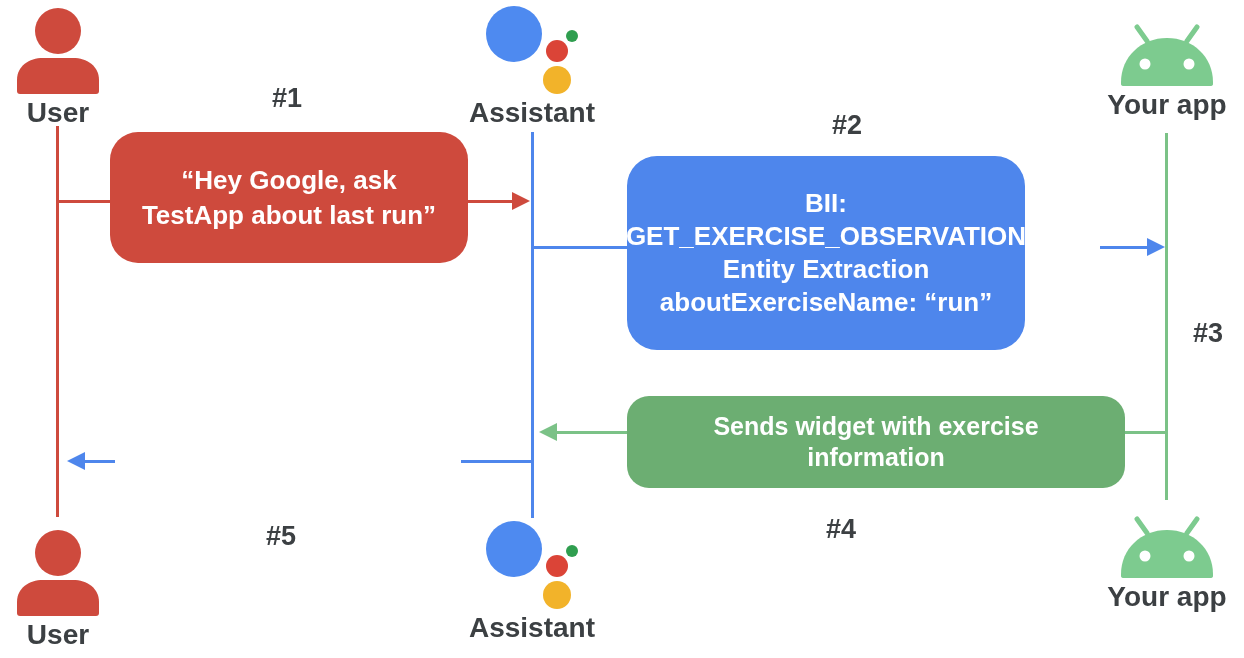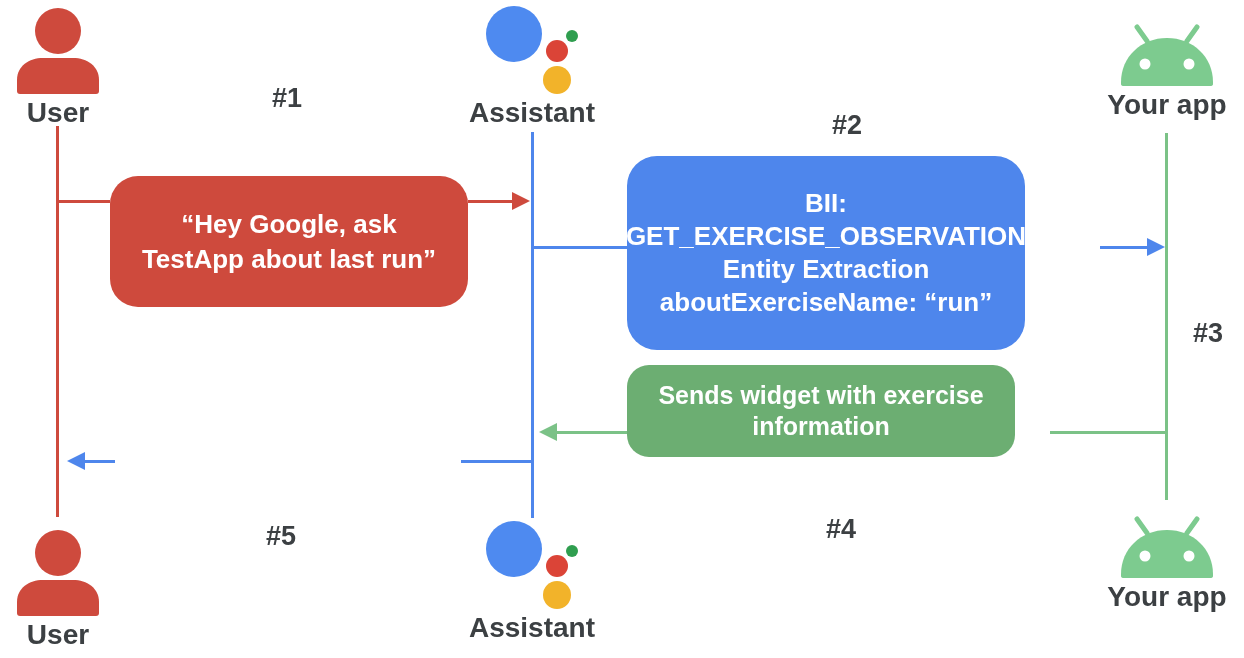--- a/index.html
+++ b/index.html
@@ -29,21 +29,21 @@
     border-right:18px solid #000;}
   .arrow-r.red{border-left-color:var(--red);}
   .arrow-r.blue{border-left-color:var(--blue);}
   .arrow-l.blue{border-right-color:var(--blue);}
   .arrow-l.green{border-right-color:var(--line_green);}
   .msg{
     position:absolute; display:flex; align-items:center; justify-content:center;
     color:var(--text_white); font-weight:700; text-align:center;
     white-space:pre-line; box-sizing:border-box; padding:6px 14px;
   }
-  .msg.red{background:var(--red); border-radius:28px; font-size:26px; line-height:35px;margin-top:44px;}
+  .msg.red{background:var(--red); border-radius:28px; font-size:26px; line-height:35px;}
   .msg.blue{background:var(--blue); border-radius:30px; font-size:26px; line-height:33px;}
   .msg.green{background:var(--green); border-radius:22px; font-size:25px; line-height:31px;}
   .step{
     position:absolute; width:80px; text-align:center;
     color:var(--label_gray); font-weight:700; font-size:27px; line-height:30px;
   }
   .actor{
     position:absolute; display:flex; flex-direction:column; align-items:center;
   }
   .actor-label{
@@ -78,21 +78,21 @@
   <div class="seg blue" style="left:461px; top:460px; width:71px;"></div>
   <div class="seg blue" style="left:85px;  top:460px; width:30px;"></div>
   <div class="arrow-l blue" style="left:67px; top:452px;"></div>
 
   <div class="msg red" style="left:110px; top:132px; width:358px; height:131px;">“Hey Google, ask
 TestApp about last run”</div>
   <div class="msg blue" style="left:627px; top:156px; width:398px; height:194px;">BII:
 GET_EXERCISE_OBSERVATION
 Entity Extraction
 aboutExerciseName: “run”</div>
-  <div class="msg green" style="left:627px; top:365px; width:388px; height:92px;">Sends widget with exercise
+  <div class="msg green" style="left:627px; top:396px; width:498px; height:92px;">Sends widget with exercise
 information</div>
 
   <div class="step" style="left:247px;  top:83px;">#1</div>
   <div class="step" style="left:807px;  top:110px;">#2</div>
   <div class="step" style="left:1168px; top:318px;">#3</div>
   <div class="step" style="left:801px;  top:514px;">#4</div>
   <div class="step" style="left:241px;  top:521px;">#5</div>
 
   <div class="actor" style="left:8px; top:8px; width:100px;">
     <svg class="person-icon" viewBox="0 0 92 86">

